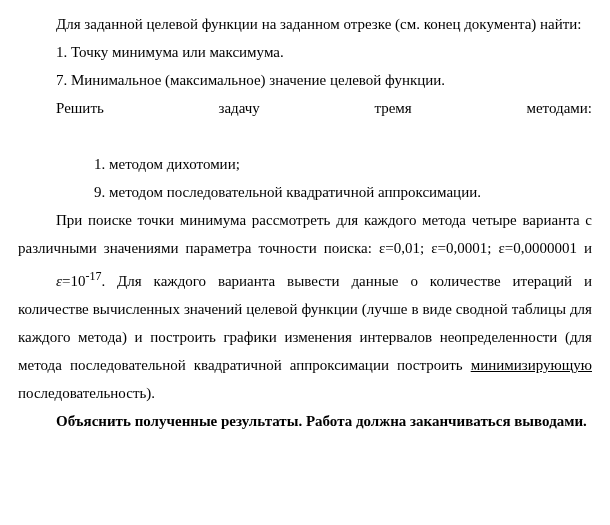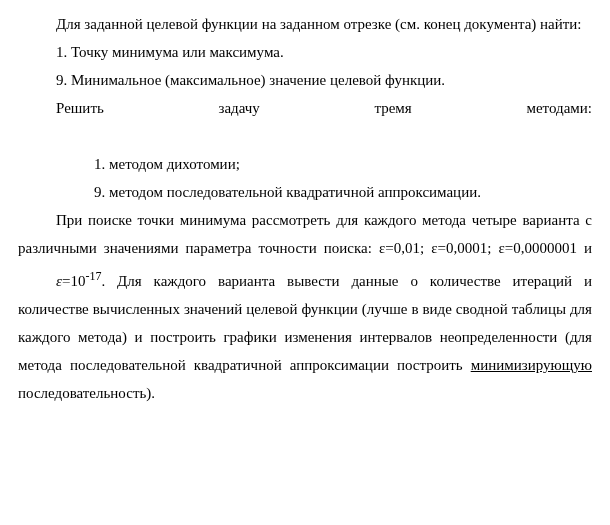--- a/index.html
+++ b/index.html
@@ -75,25 +75,26 @@
 </style>
 </head>
 <body>
 
 <div class="page">
 
   <p class="indent">Для заданной целевой функции на заданном отрезке (см. конец документа) найти:</p>
 
   <p class="list-item">1. Точку минимума или максимума.</p>
 
-  <p class="list-item">9. Минимальное (максимальное) значение целевой функции.</p>
+  <p class="list-item">7. Минимальное (максимальное) значение целевой функции.</p>
 
   <p class="indent justify-spread">Решить задачу тремя методами:</p>
 
   <p class="sub-item">1. методом дихотомии;</p>
 
 
   <p class="sub-item">9. методом последовательной квадратичной аппроксимации.</p>
 
   <p class="indent"><span>При поиске точки минимума рассмотреть для каждого метода четыре варианта с различными значениями параметра точности поиска: ε=0,01; ε=0,0001; ε=0,0000001 и </span><span class="formula nowrap"><span class="eps">ε</span><span class="eqsign">=</span><span class="num">10</span><sup>-17</sup></span><span>. Для каждого варианта вывести данные о количестве итераций и количестве вычисленных значений целевой функции (лучше в виде сводной таблицы для каждого метода) и построить графики изменения интервалов неопределенности (для метода последовательной квадратичной аппроксимации построить </span><span class="underline">минимизирующую</span> <span>последовательность).</span></p>
 
+  <p class="indent bold">Объяснить полученные результаты. Работа должна заканчиваться выводами.</p>
 
 </div>
 
 </body></html>

